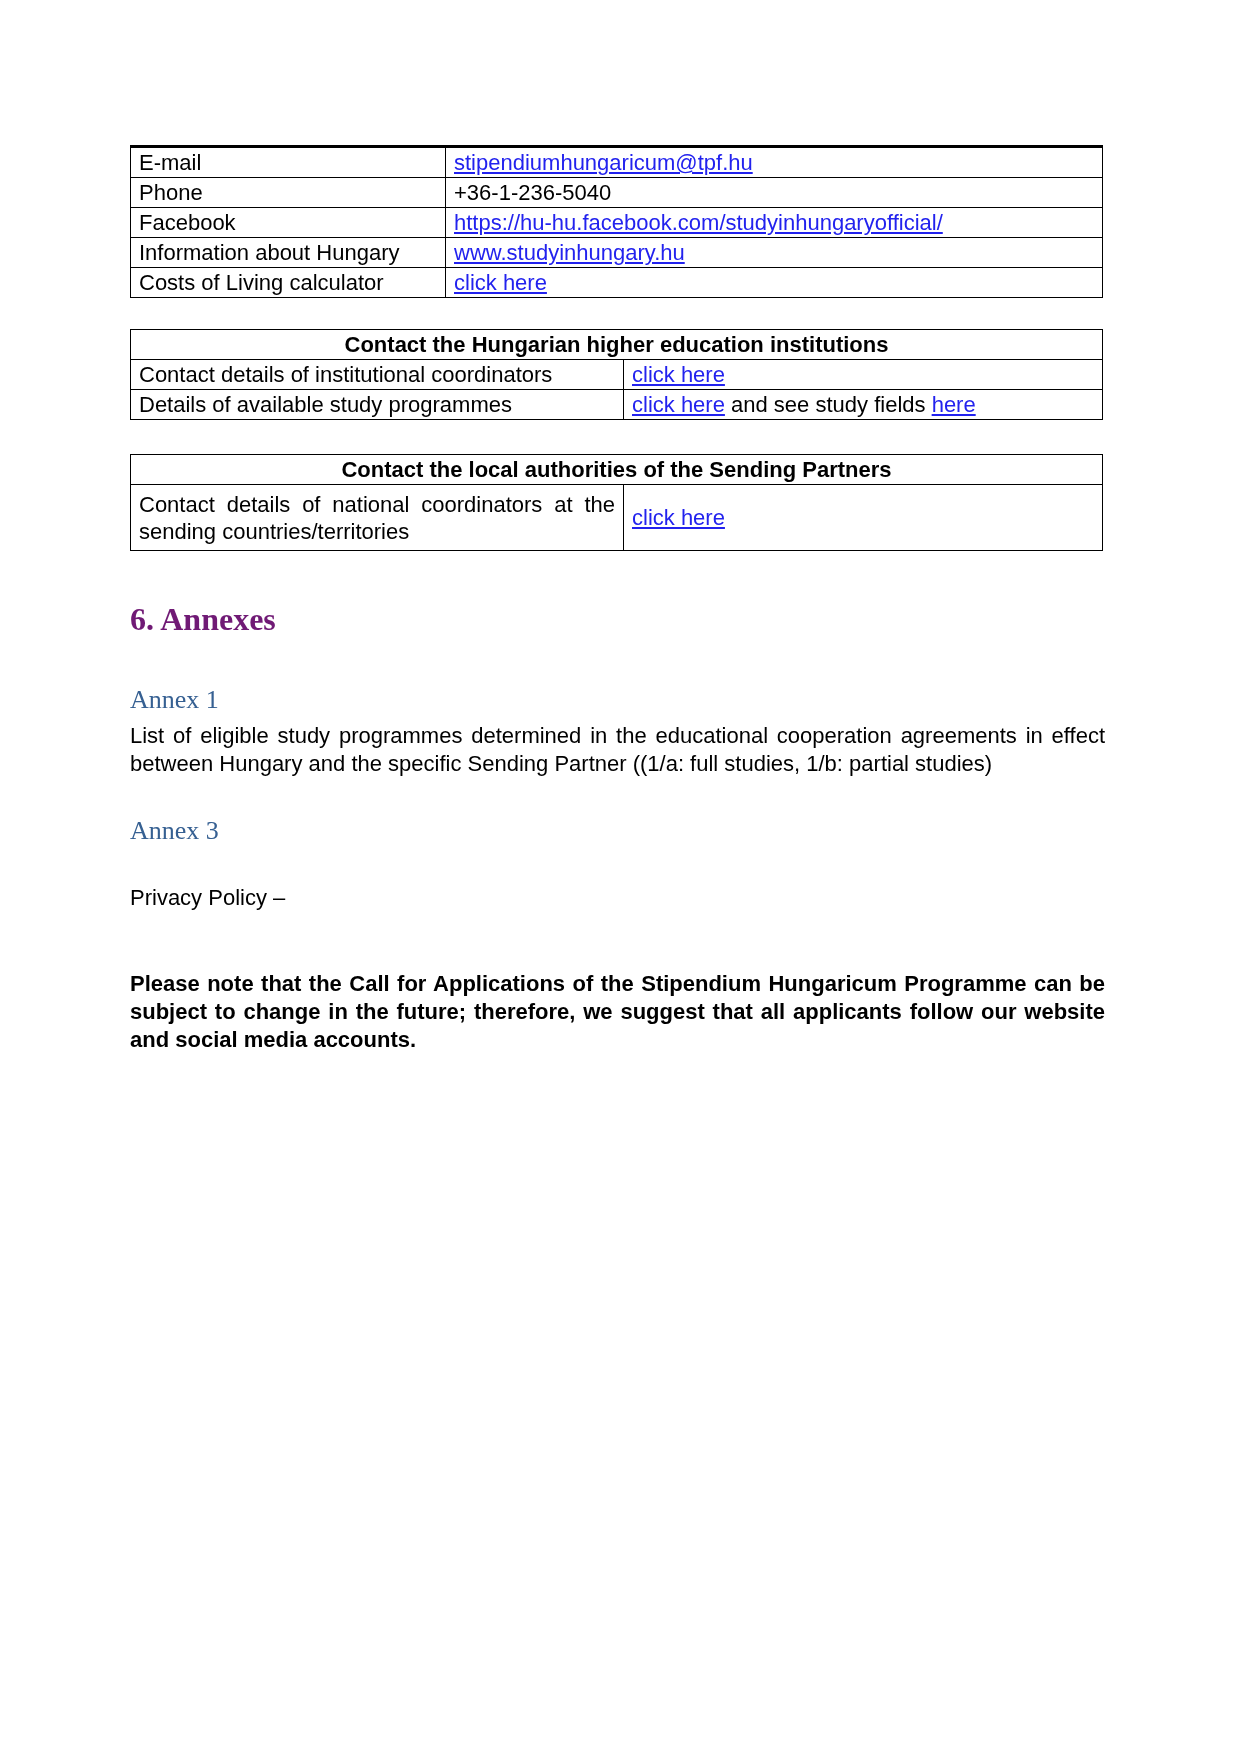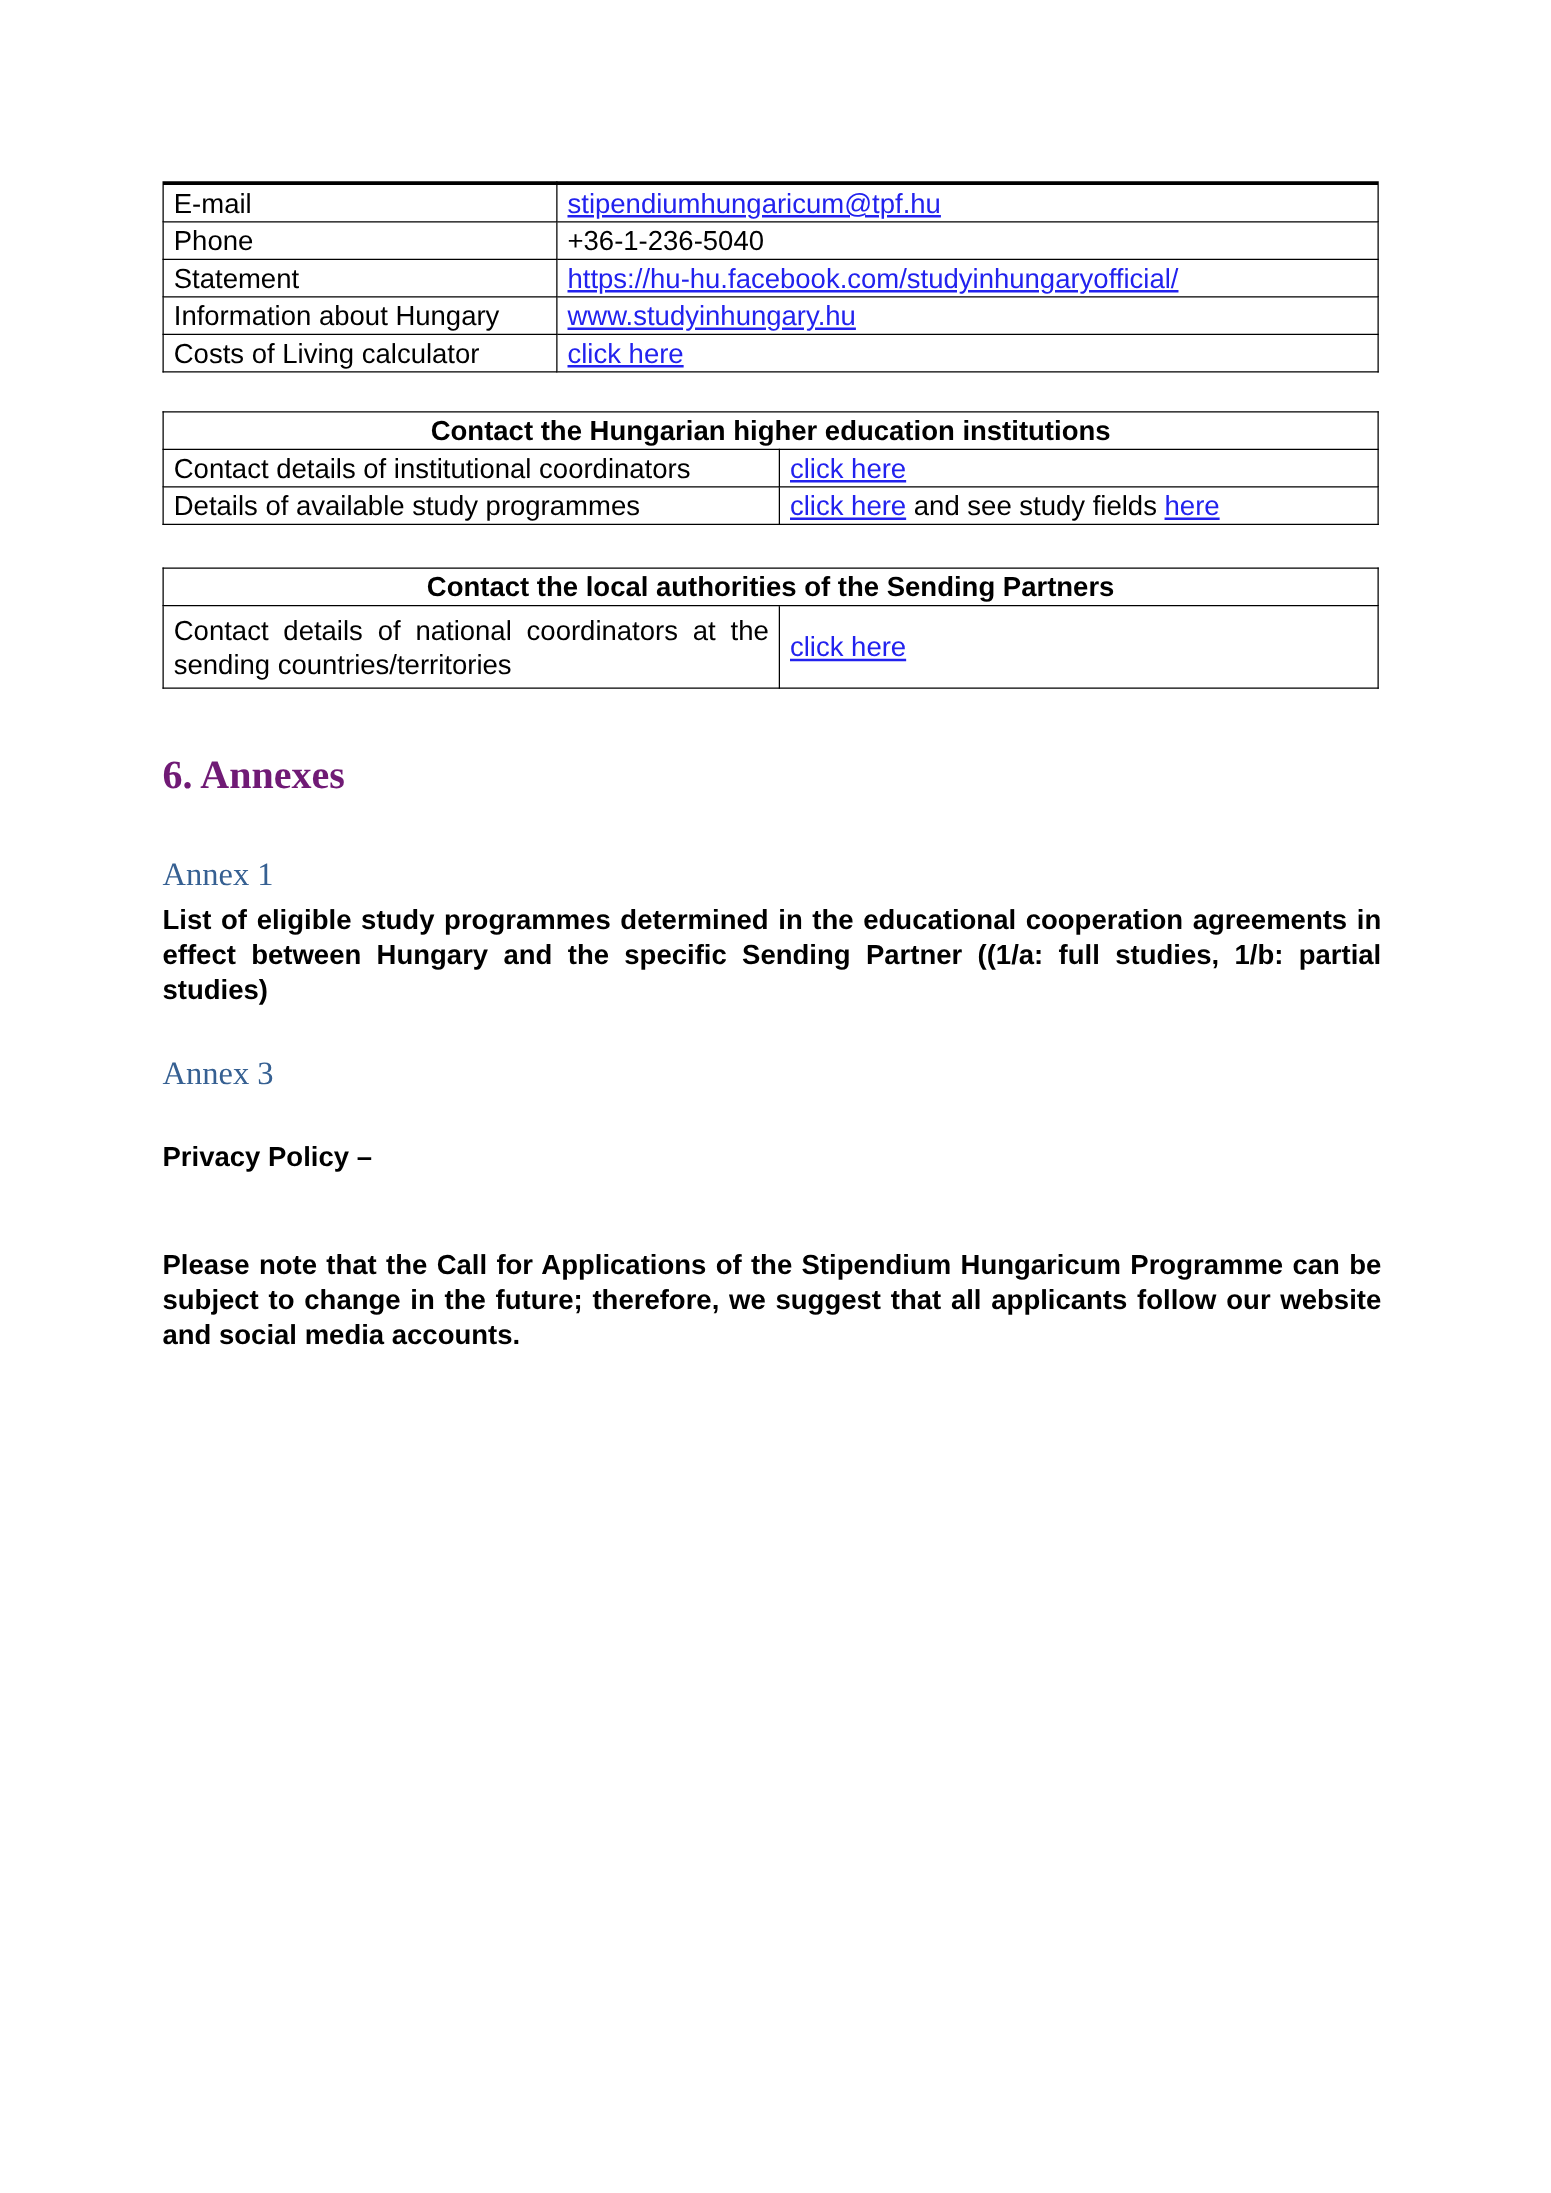--- a/index.html
+++ b/index.html
@@ -66,21 +66,20 @@
     font-weight: 400;
     font-size: 26px;
     line-height: 30px;
     color: #366092;
   }
   .annex-text {
     margin-top: 7px;
     font-size: 22px;
     line-height: 28px;
     text-align: justify;
-    font-weight: bold;
   }
   .mt-annex1 { margin-top: 48px; }
   .mt-annex  { margin-top: 38px; }
   .note {
     margin-top: 58px;
     font-size: 22px;
     line-height: 28px;
     font-weight: 700;
     text-align: justify;
   }
@@ -98,21 +97,21 @@
     <tbody>
       <tr>
         <td>E-mail</td>
         <td><span class="link">stipendiumhungaricum@tpf.hu</span></td>
       </tr>
       <tr>
         <td>Phone</td>
         <td>+36-1-236-5040</td>
       </tr>
       <tr>
-        <td>Statement</td>
+        <td>Facebook</td>
         <td><span class="link">https://hu-hu.facebook.com/studyinhungaryofficial/</span></td>
       </tr>
       <tr>
         <td>Information about Hungary</td>
         <td><span class="link">www.studyinhungary.hu</span></td>
       </tr>
       <tr>
         <td>Costs of Living calculator</td>
         <td><span class="link">click here</span></td>
       </tr>

